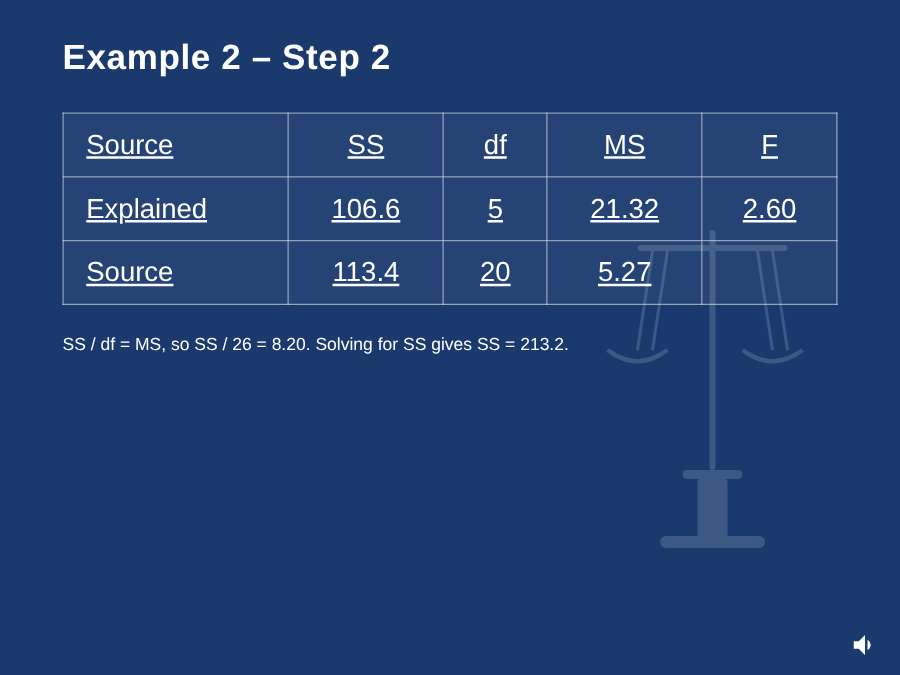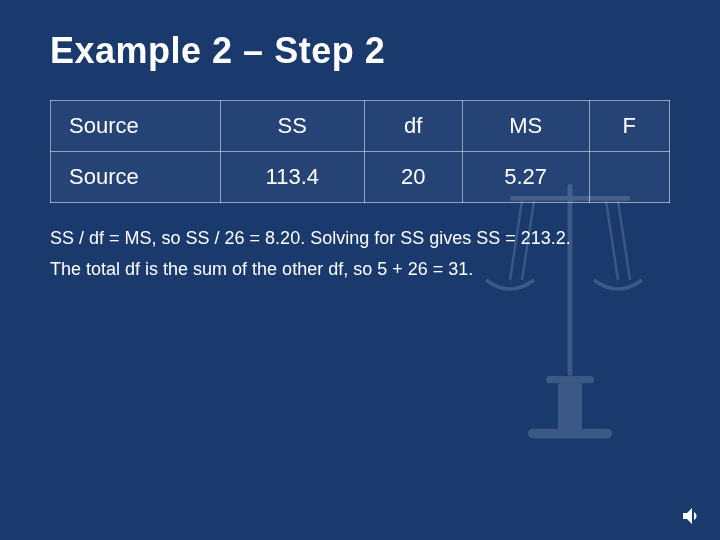--- a/index.html
+++ b/index.html
@@ -35,31 +35,32 @@
       margin-top: 80px;
     }
 
     .content {
       position: relative;
       z-index: 2;
       padding: 30px 50px 20px 50px;
     }
 
     h1 {
-      font-size: 36px;
+      font-size: 28px;
       font-weight: bold;
       color: white;
       margin-bottom: 28px;
       letter-spacing: 0.5px;
     }
 
     table {
       width: 100%;
       border-collapse: collapse;
       font-size: 22px;
+      text-decoration: underline;
     }
 
     th, td {
       border: 1px solid rgba(255,255,255,0.5);
       padding: 12px 18px;
       text-align: left;
     }
 
     thead tr th {
       font-weight: normal;
@@ -69,21 +70,21 @@
     tbody tr td {
       background: rgba(255,255,255,0.05);
     }
 
     .col-ss, .col-df, .col-ms, .col-f {
       text-align: center;
     }
 
     .notes {
       margin-top: 20px;
-      font-size: 18px;
+      font-size: 14px;
       color: white;
       line-height: 1.7;
     }
 
     .speaker-icon {
       position: absolute;
       bottom: 12px;
       right: 16px;
       width: 24px;
       height: 24px;
@@ -123,32 +124,38 @@
       <tr>
         <th>Source</th>
         <th class="col-ss">SS</th>
         <th class="col-df">df</th>
         <th class="col-ms">MS</th>
         <th class="col-f">F</th>
       </tr>
     </thead>
     <tbody>
       <tr>
+        <td>Explained</td>
+        <td class="col-ss">106.6</td>
+        <td class="col-df">5</td>
+        <td class="col-ms">21.32</td>
+        <td class="col-f">2.60</td>
+      </tr>
+      <tr>
         <td>Source</td>
         <td class="col-ss">113.4</td>
         <td class="col-df">20</td>
         <td class="col-ms">5.27</td>
         <td class="col-f"></td>
       </tr>
     </tbody>
   </table>
 
   <div class="notes">
     <div>SS / df = MS, so SS / 26 = 8.20.  Solving for SS gives SS = 213.2.</div>
-    <div>The total df is the sum of the other df, so 5 + 26 = 31.</div>
   </div>
 </div>
 
 <div class="speaker-icon">
   <svg viewBox="0 0 24 24" fill="white" xmlns="http://www.w3.org/2000/svg">
     <path d="M3 9v6h4l5 5V4L7 9H3zm13.5 3c0-1.77-1.02-3.29-2.5-4.03v8.05c1.48-.73 2.5-2.25 2.5-4.02z"></path>
   </svg>
 </div>
 
 </body></html>

